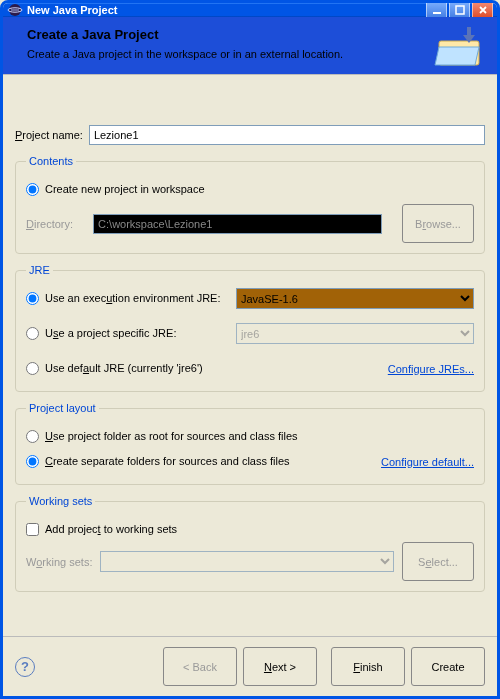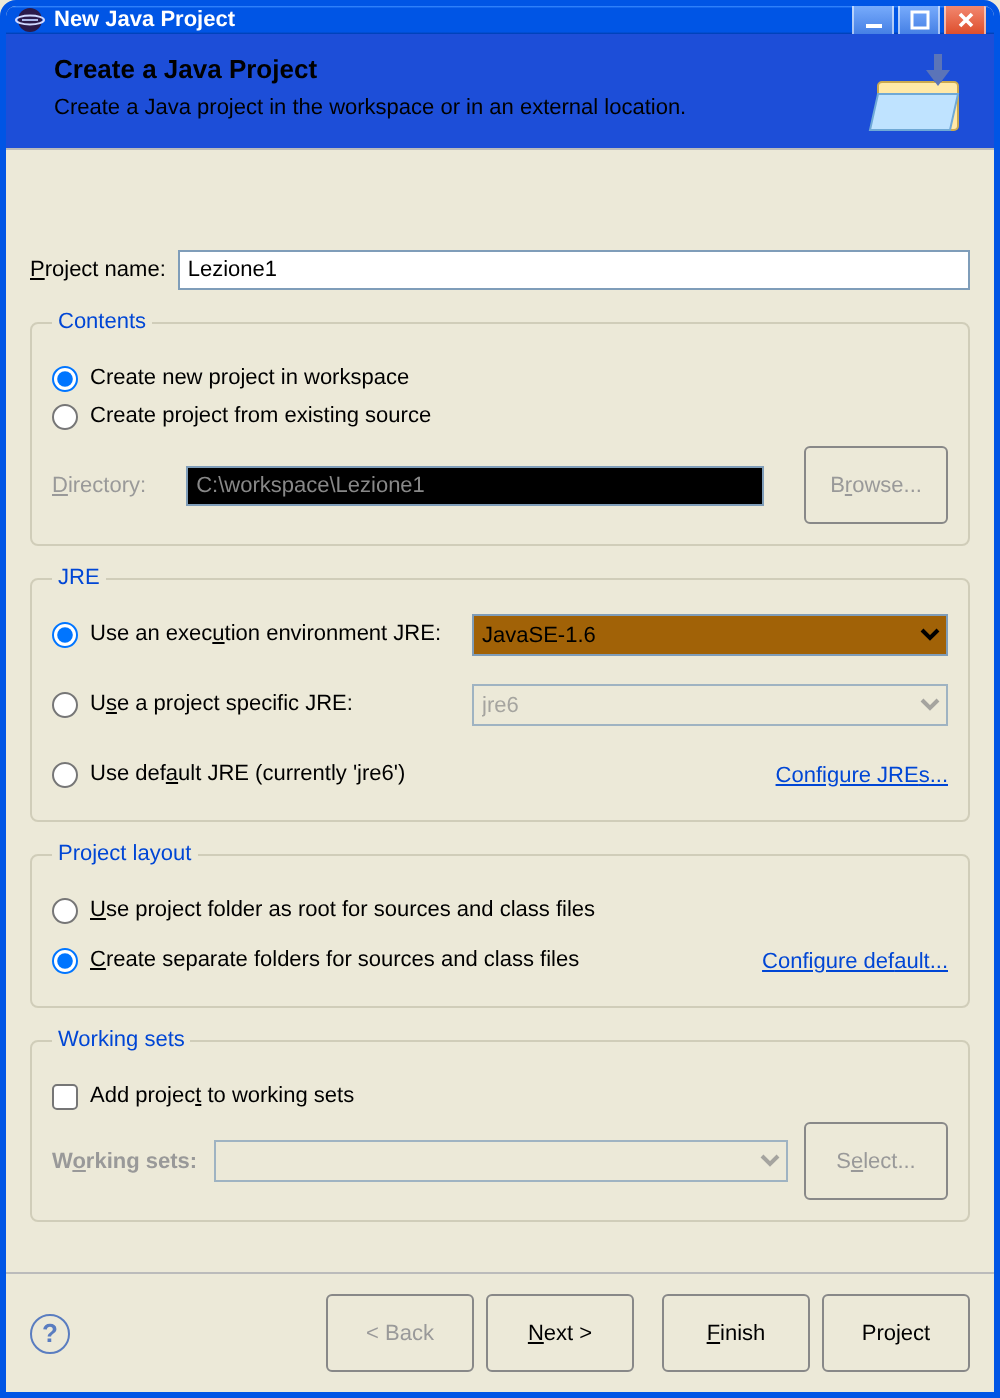--- a/index.html
+++ b/index.html
@@ -33,21 +33,21 @@
 .bottom { position: absolute; left: 3px; right: 3px; bottom: 3px; background: #ece9d8; border-top: 1px solid #bbb; padding: 10px 12px; display: flex; align-items: center; }
 .bottom .spacer { flex: 1; }
 .bottom .btn { margin-left: 6px; width: 74px; }
 .help-icon { width: 20px; height: 20px; border: 1.5px solid #5a7dc0; border-radius: 50%; display: flex; align-items: center; justify-content: center; color: #5a7dc0; font-weight: bold; font-size: 13px; }
 .u { text-decoration: underline; }
 .dir-row { display: flex; align-items: center; gap: 20px; margin-top: 8px; }
 .dir-row label { color: #999; }
 .layout-flex { display: flex; align-items: center; }
 .layout-flex .link { margin-left: auto; }
 .ws-row { display: flex; align-items: center; gap: 8px; margin-top: 6px; }
-.ws-row label { color: #999; font-weight: bold; }
+.ws-row label { color: #999; }
 </style>
 </head>
 <body>
 
 <div class="titlebar">
   <span class="icon">
     <svg width="16" height="16" viewBox="0 0 16 16">
         <circle cx="8" cy="8" r="6" fill="#2b1a4a"></circle>
         <ellipse cx="8" cy="8" rx="7" ry="2.2" fill="none" stroke="#cfd8ff" stroke-width="1"></ellipse>
         <path d="M4 8h8" stroke="#aab8e8" stroke-width="1"></path>
@@ -93,24 +93,20 @@
   <div class="row">
     <label class="lbl"><span class="u">P</span><span>roject name:</span></label>
     <input type="text" style="flex: 1 1 0%;" value="Lezione1">
   </div>
 
   <fieldset>
     <legend>Contents</legend>
     <div class="radio-row">
         <input type="radio" name="c" checked="" style="">
         <span>Create new project in workspace</span>
-      </div>
-    <div class="radio-row">
-        <input type="radio" name="c" style="">
-        <span>Create project from existing source</span>
       </div>
     <div class="dir-row">
       <label><span class="u">D</span>irectory:</label>
       <input type="text" disabled="" style="flex: 1 1 0%;" value="C:\workspace\Lezione1">
       <button class="btn" disabled="">B<span class="u">r</span>owse...</button>
     </div>
   </fieldset>
 
   <fieldset>
     <legend>JRE</legend>
@@ -162,14 +158,14 @@
   </fieldset>
 
 </div>
 
 <div class="bottom">
   <div class="help-icon">?</div>
   <span class="spacer"></span>
   <button class="btn" disabled="">&lt; Back</button>
   <button class="btn"><span class="u">N</span>ext &gt;</button>
   <button class="btn" style="margin-left:14px"><span class="u">F</span>inish</button>
-  <button class="btn">Project</button>
+  <button class="btn">Create</button>
 </div>
 
 </body></html>

